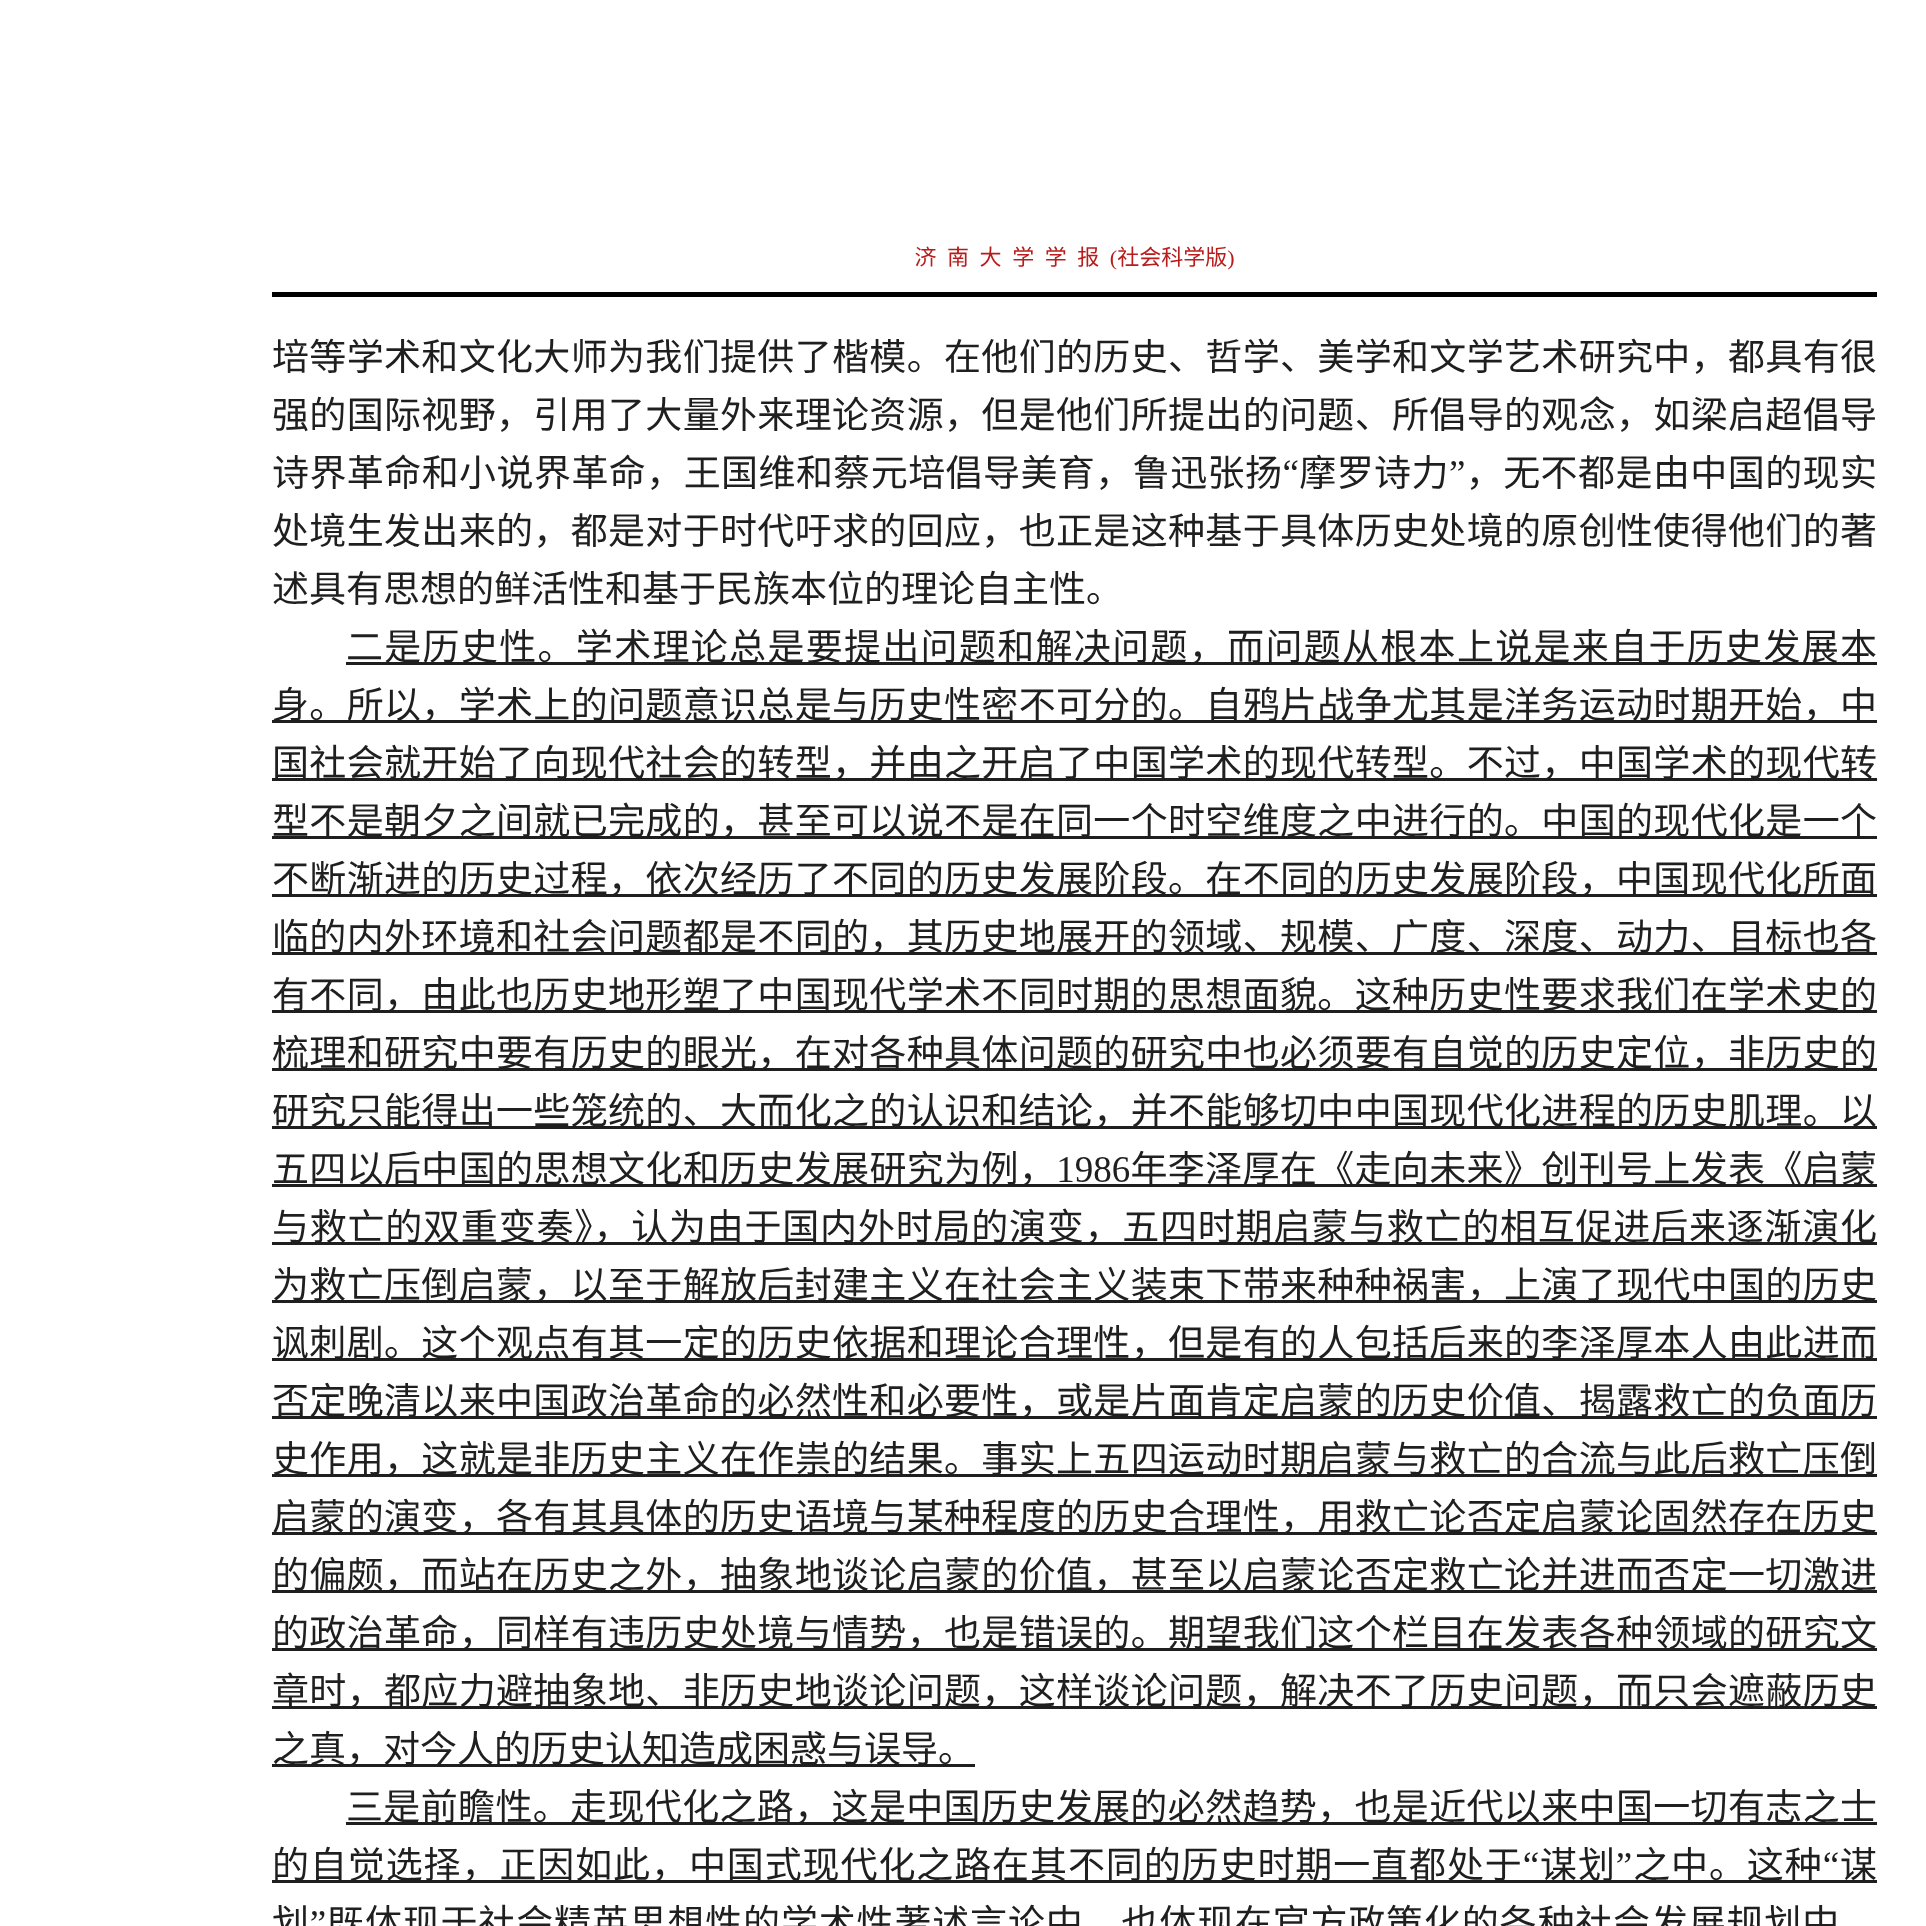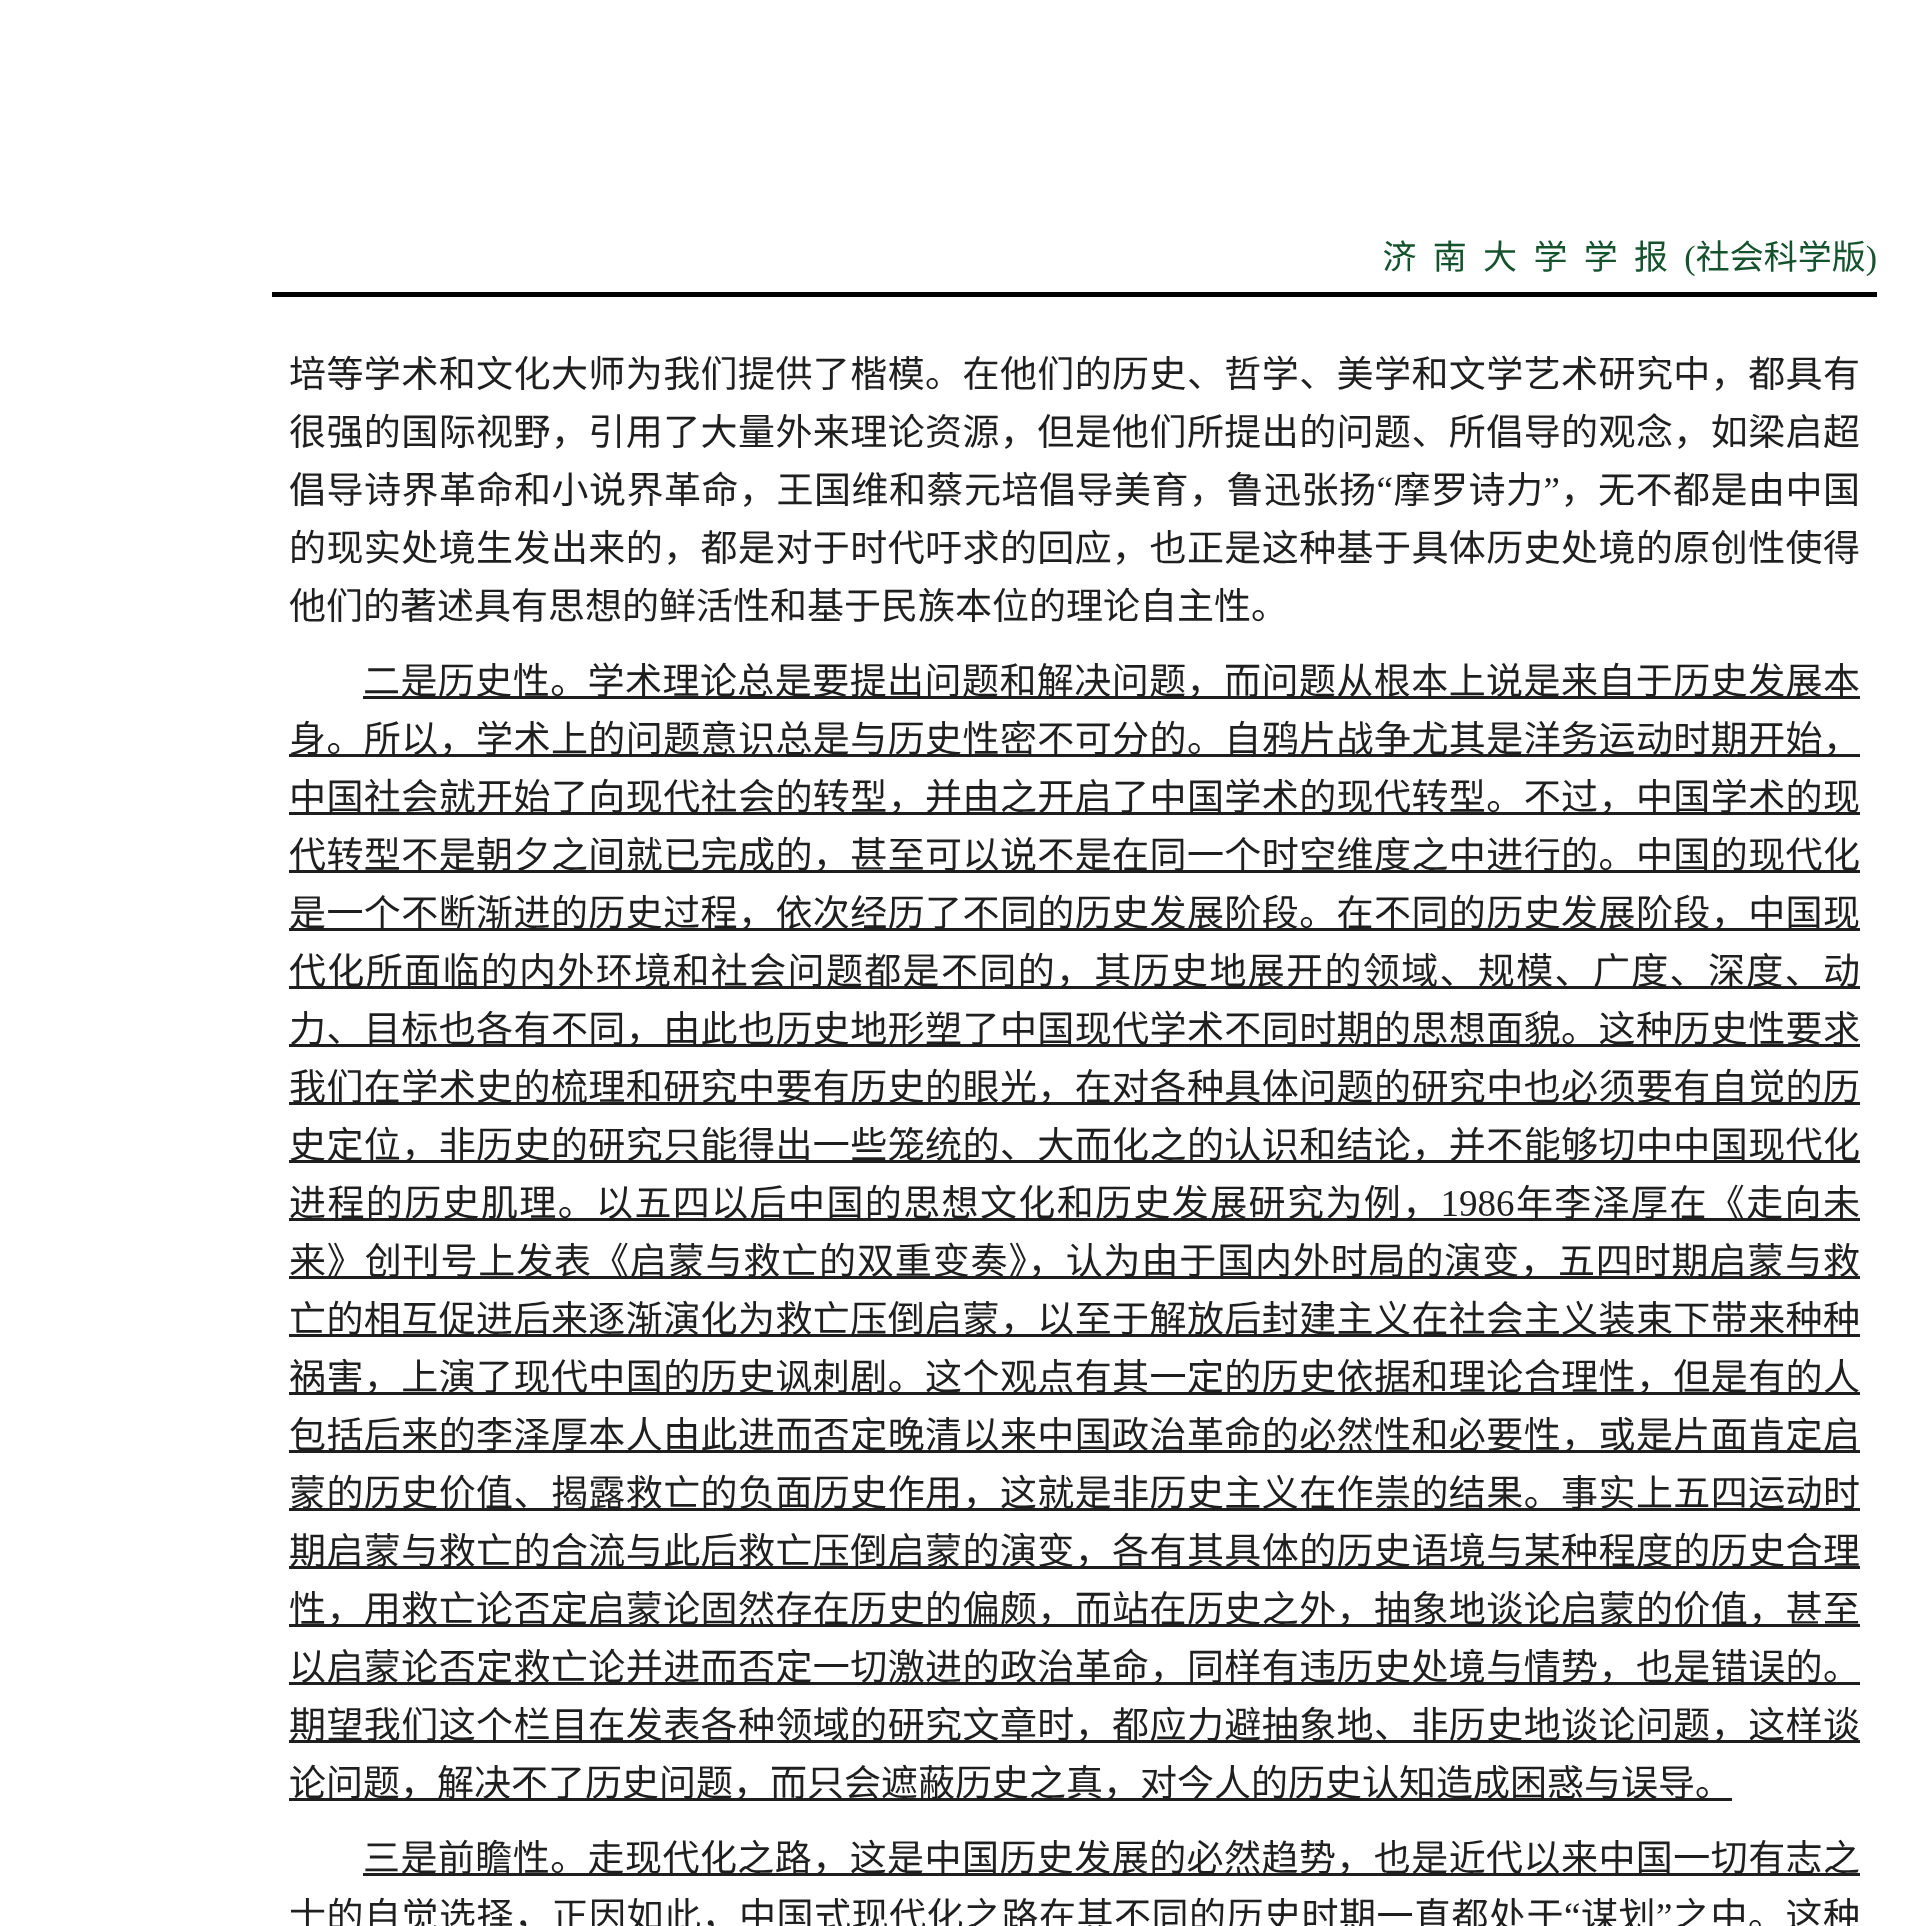--- a/index.html
+++ b/index.html
@@ -12,25 +12,25 @@
     width: 2140px;
     height: 3027px;
     background: #ffffff;
     overflow: hidden;
   }
   .journal-header {
     position: absolute;
     top: 240px;
     left: 272px;
     width: 1605px;
-    text-align: right;
+    text-align: center;
     font-family: "Liberation Serif", "DejaVu Serif", serif;
-    font-size: 34px;
+    font-size: 22px;
     line-height: 35px;
-    color: #14532d;
+    color: #b91c1c;
     white-space: nowrap;
   }
   .title-main {
     letter-spacing: 0.48em;
   }
   .title-paren {
     letter-spacing: 0;
   }
   .header-rule {
     position: absolute;
@@ -46,21 +46,21 @@
     left: 272px;
     width: 1605px;
     font-family: "Liberation Serif", "DejaVu Serif", serif;
     font-size: 37px;
     line-height: 58px;
     color: #1f1f1f;
     text-align: justify;
     text-justify: inter-ideograph;
   }
   .article p {
-    margin: 17px;
+    margin: 0;
     padding: 0;
   }
   .article p.indent {
     text-indent: 2em;
     text-decoration: underline;
   }
 </style>
 </head>
 <body>
 

